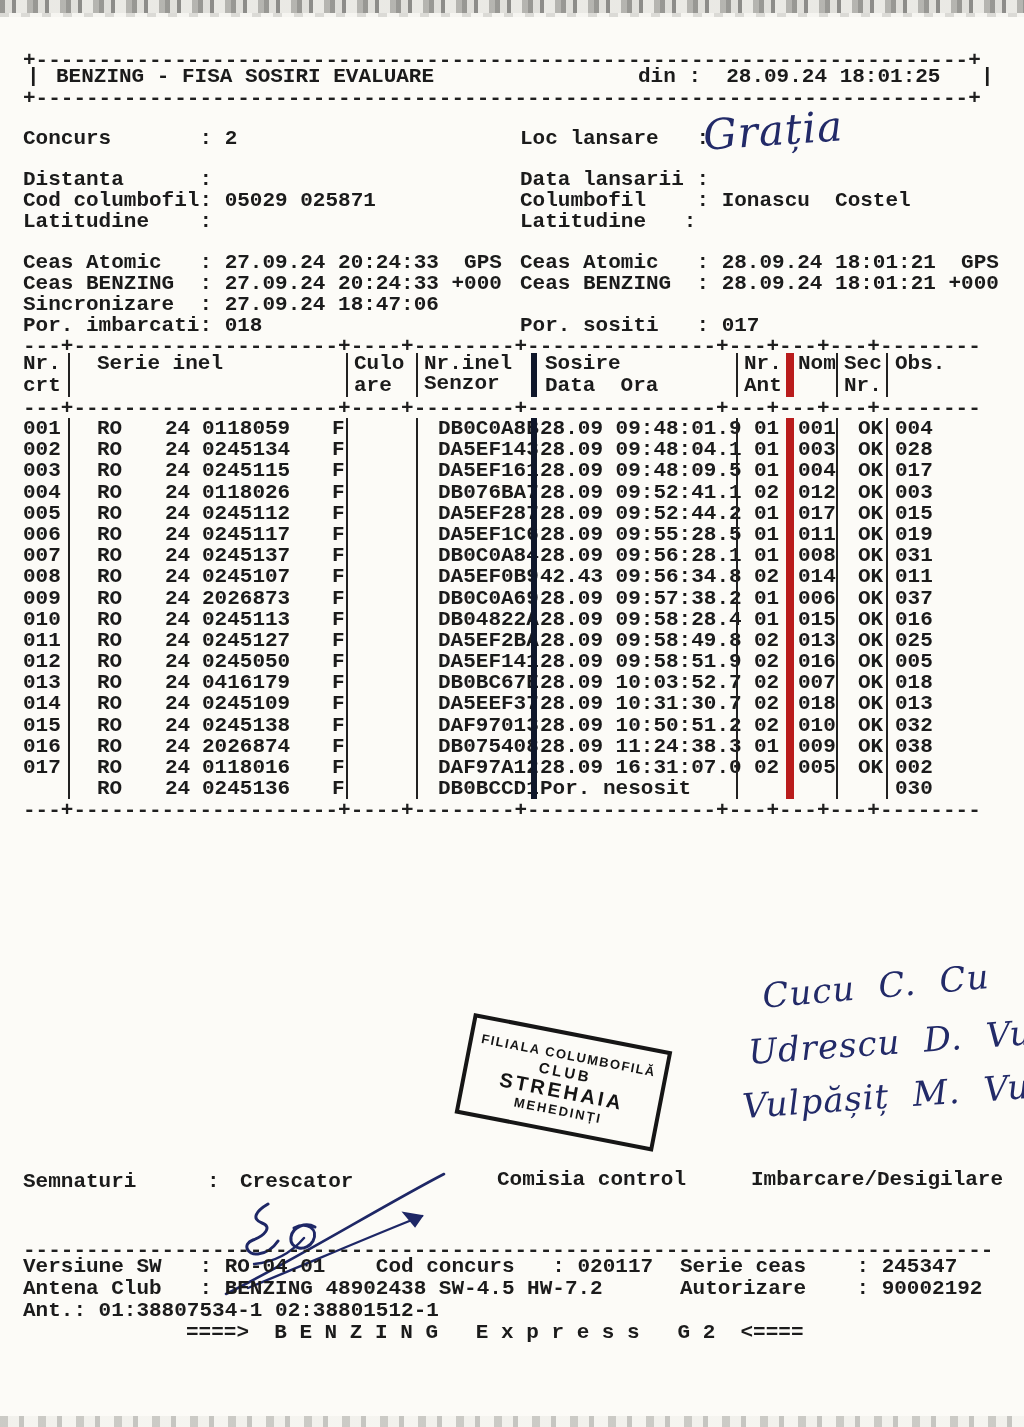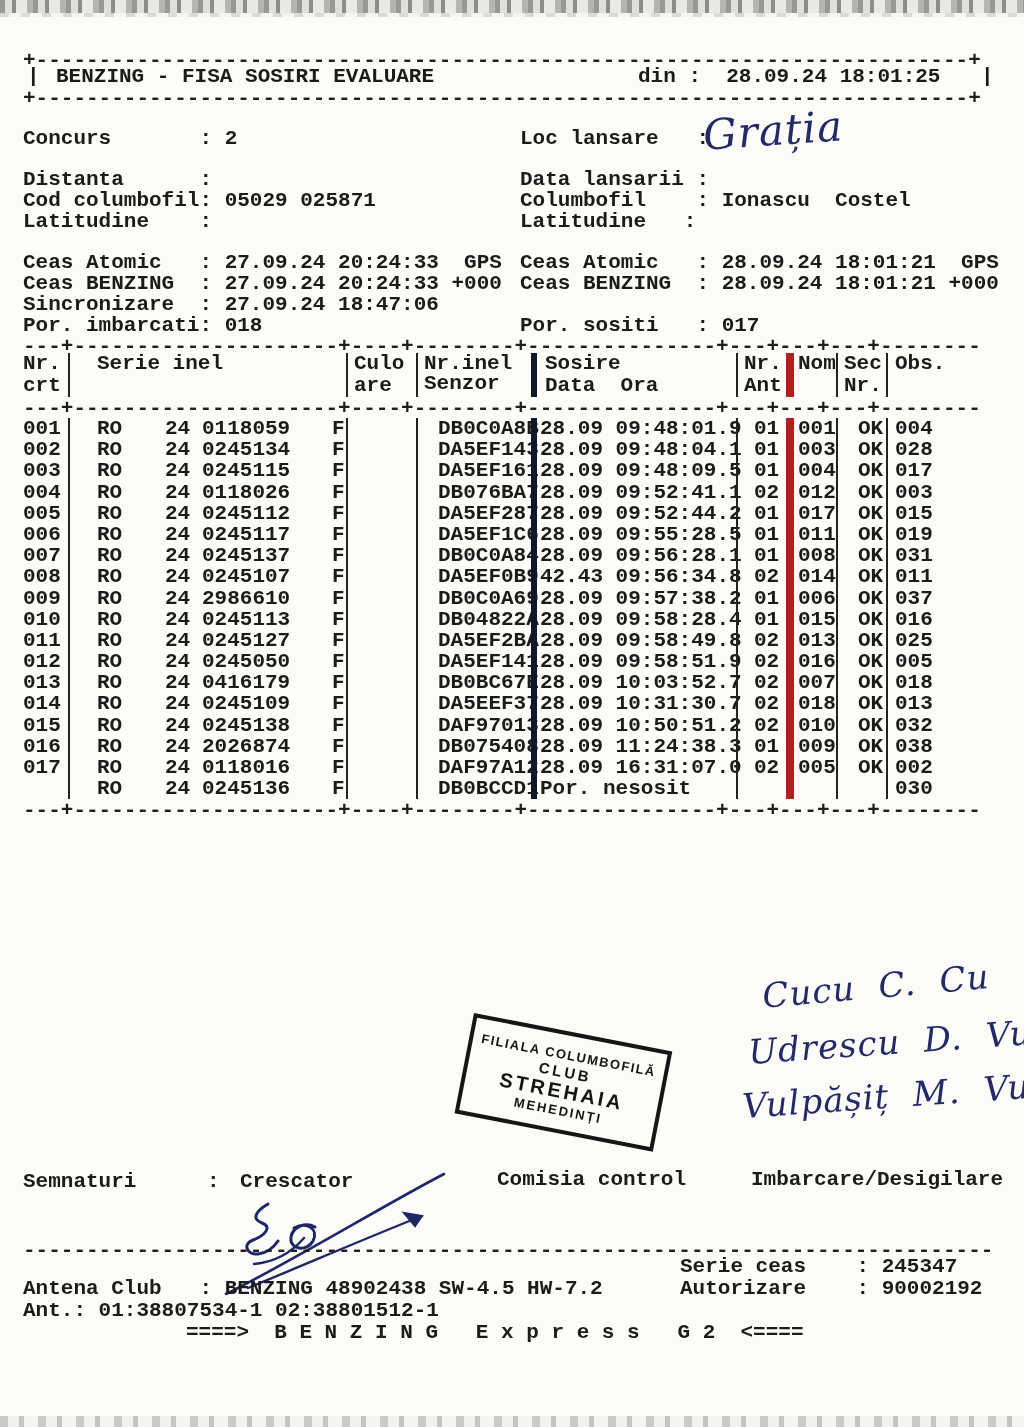--- a/index.html
+++ b/index.html
@@ -242,21 +242,21 @@
       <span class="cell c-ant ind16">02</span>
       <span class="cell c-nom ind4">014</span>
       <span class="cell c-sec ind6">OK</span>
       <span class="cell c-obs ind7">011</span>
     </div>
         <div class="trow">
       <span class="cell c-crt">009</span>
       <span class="cell c-serie">
         <span class="sub s-country">RO</span>
         <span class="sub s-year">24</span>
-        <span class="sub s-ring">2986610</span>
+        <span class="sub s-ring">2026873</span>
         <span class="sub s-sex">F</span>
       </span>
       <span class="cell c-culo"></span>
       <span class="cell c-senzor ind6">DB0C0A69</span>
       <span class="cell c-sosire ind3">28.09 09:57:38.2</span>
       <span class="cell c-ant ind16">01</span>
       <span class="cell c-nom ind4">006</span>
       <span class="cell c-sec ind6">OK</span>
       <span class="cell c-obs ind7">037</span>
     </div>
@@ -429,18 +429,19 @@
       <path stroke-width="2.6" d="M 30 128 C 95 96, 190 38, 248 8"></path>
       <path stroke-width="2.4" d="M 52 122 C 115 96, 180 68, 226 50"></path>
       <path stroke-width="3" d="M 72 38 c -12 7 -17 15 -6 19 c 11 4 2 13 -9 17 c -11 4 -6 15 5 14 c 9 -1 16 -7 20 -13"></path>
       <path stroke-width="3" d="M 98 62 c 13 -7 25 1 19 13 c -6 11 -24 9 -22 -4 c 2 -11 15 -15 24 -10"></path>
       <path stroke-width="2.4" d="M 58 98 c 22 -2 38 -12 50 -26"></path>
       <path stroke-width="2" fill="#1e2766" d="M 226 50 l -18 -3 l 11 13 z"></path>
     </g>
   </svg>
 
   <div class="mono dashline" style="left:23px; top:1240px;">-----------------------------------------------------------------------------</div>
+  <span class="mono" style="left:23px;  top:1256px;">Versiune SW   : RO-04.01    Cod concurs   : 020117</span>
   <span class="mono" style="left:680px; top:1256px;">Serie ceas    : 245347</span>
   <span class="mono" style="left:23px;  top:1278px;">Antena Club   : BENZING 48902438 SW-4.5 HW-7.2</span>
   <span class="mono" style="left:680px; top:1278px;">Autorizare    : 90002192</span>
   <span class="mono" style="left:23px;  top:1300px;">Ant.: 01:38807534-1 02:38801512-1</span>
   <span class="mono" style="left:176px; top:1322px;margin-left:10px;">====&gt;  B E N Z I N G   E x p r e s s   G 2  &lt;====</span>
 </div>
 
 </body></html>

